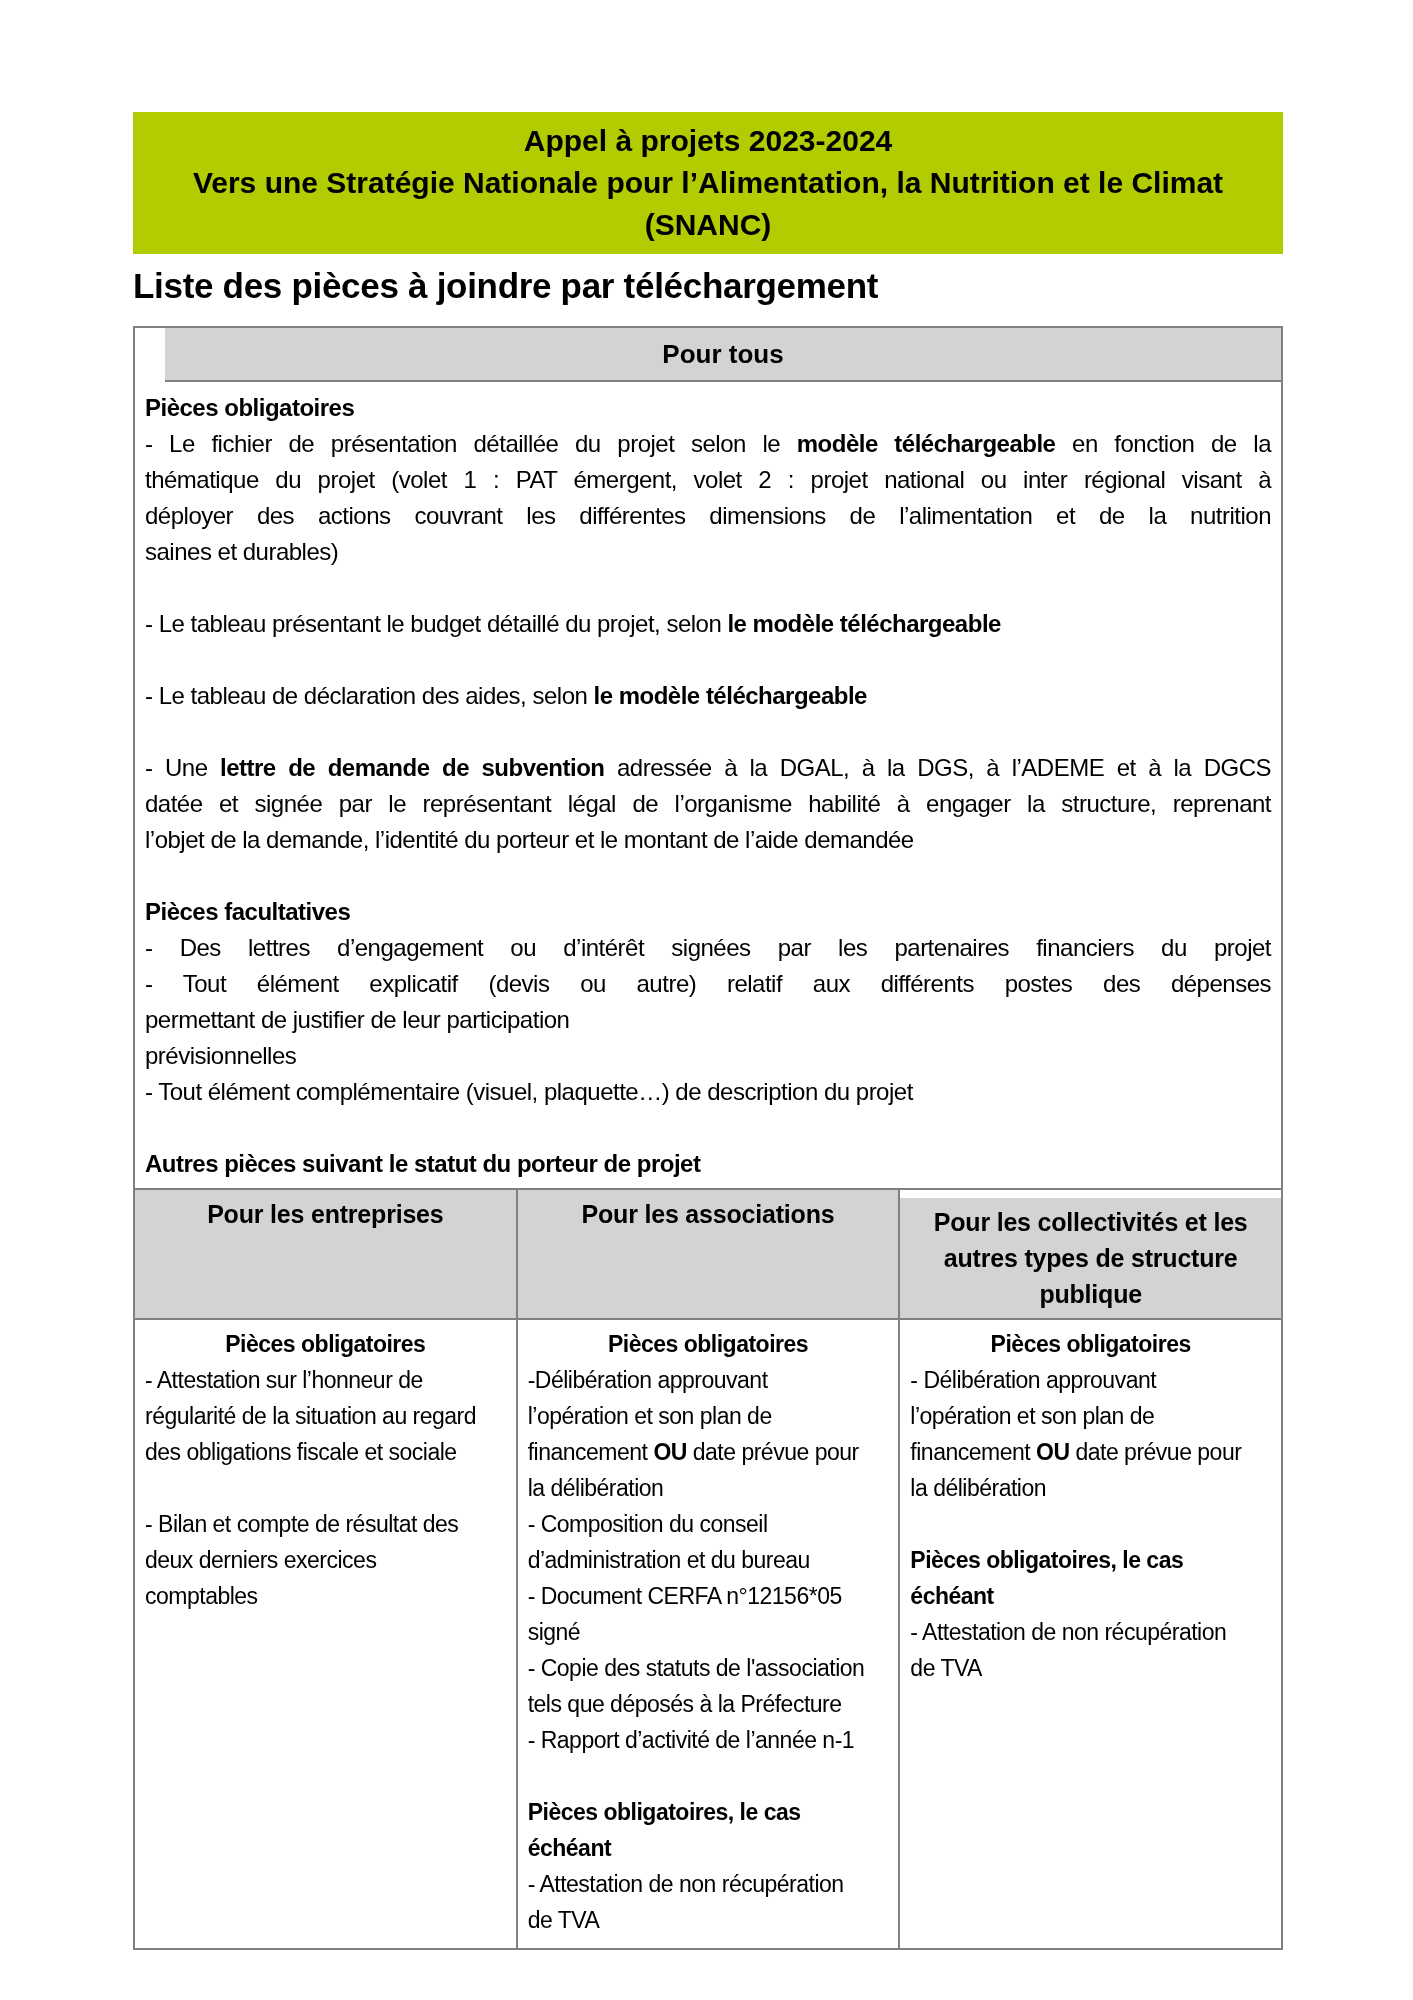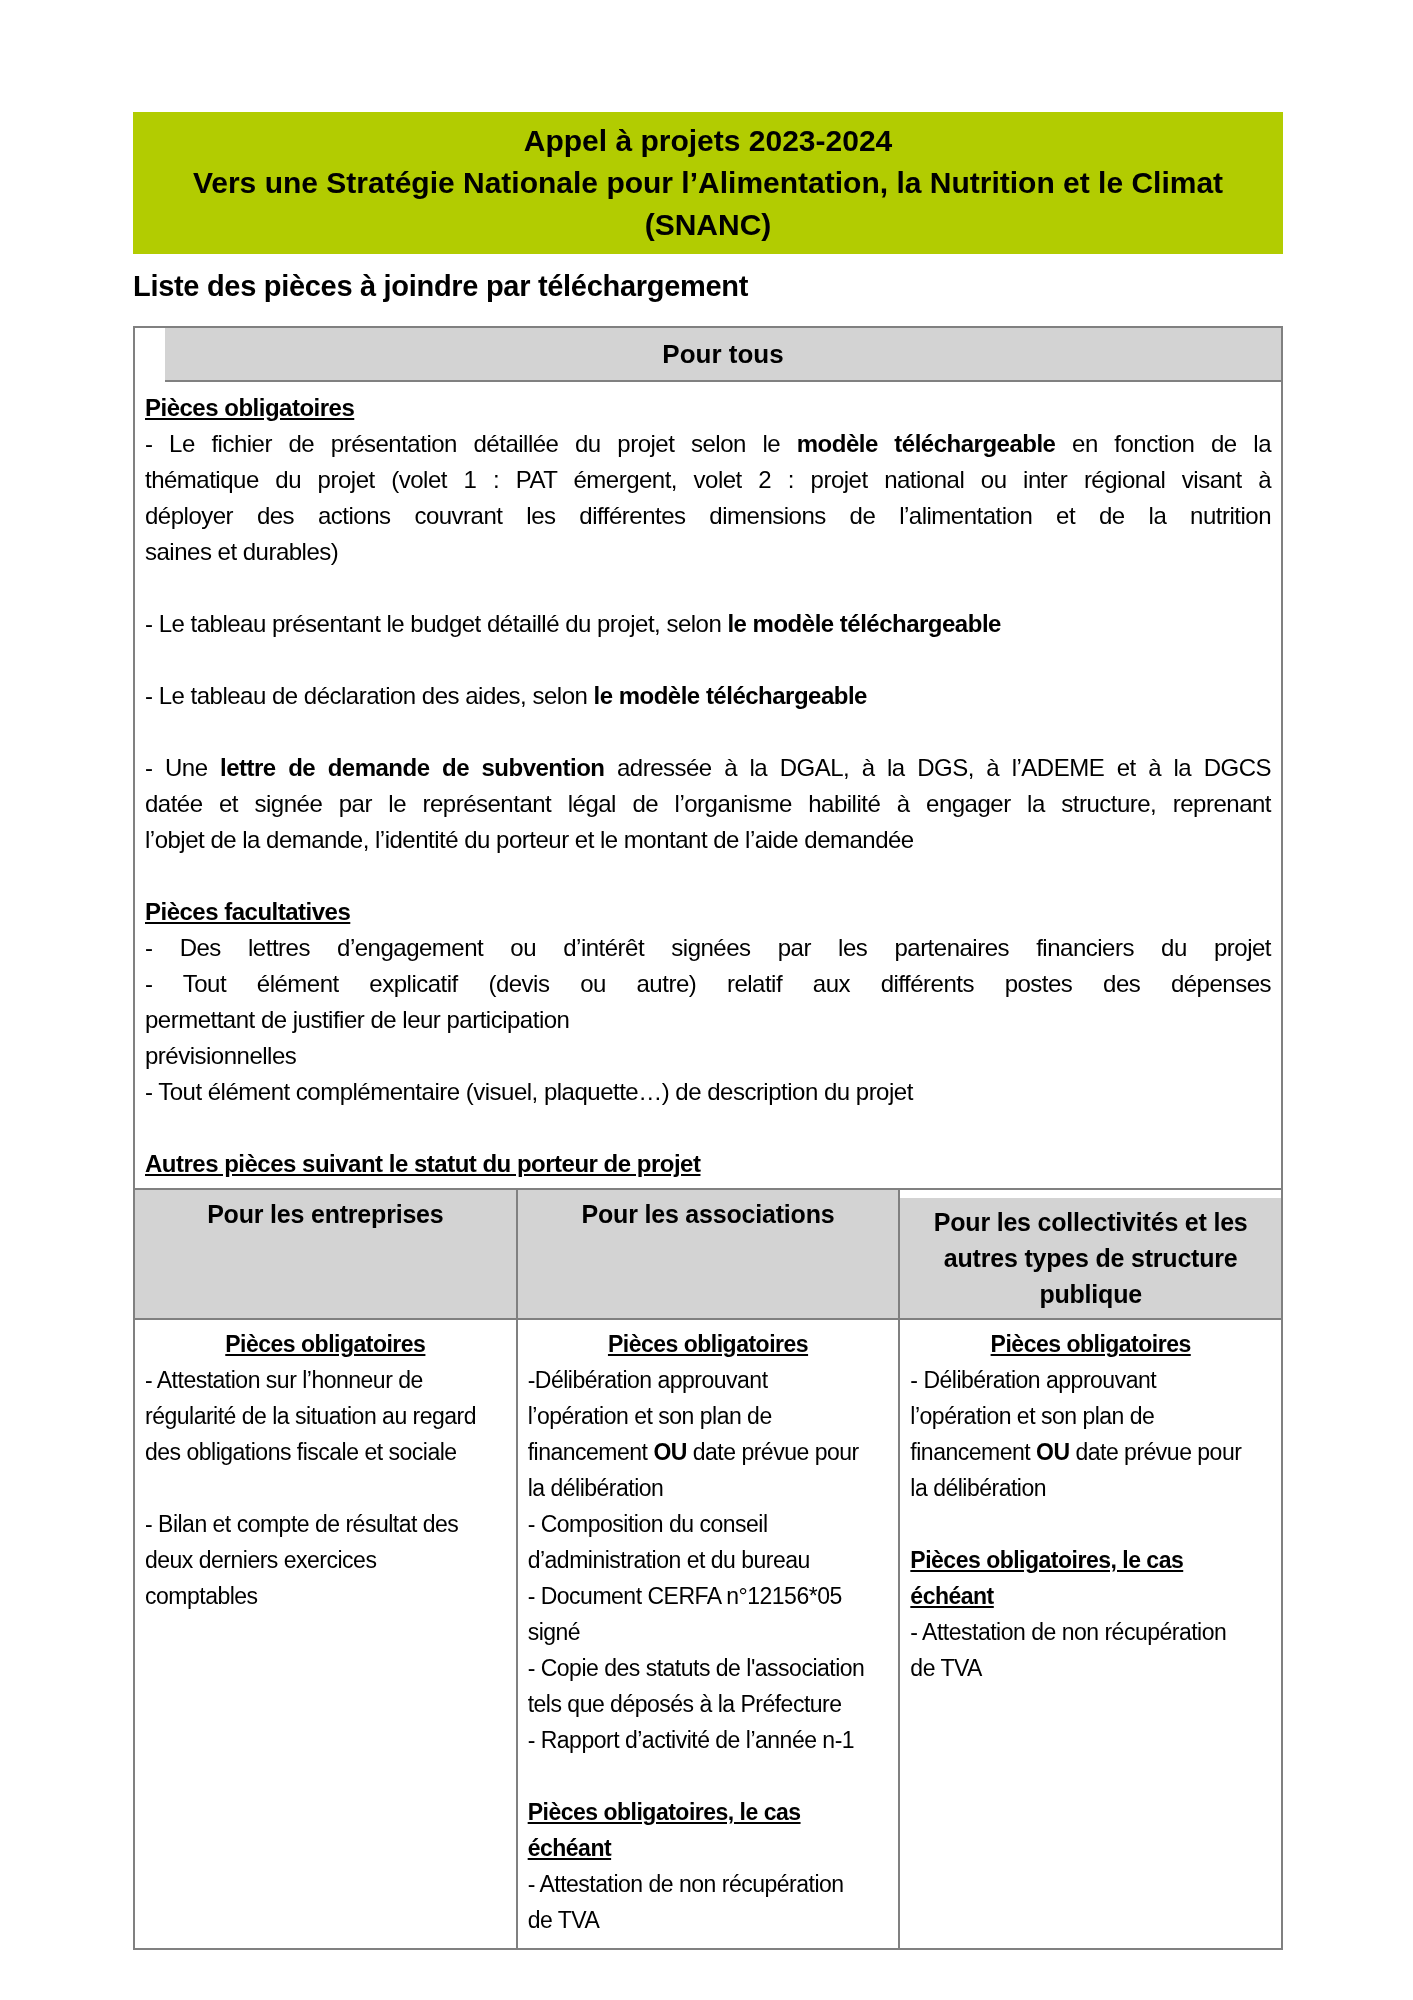--- a/index.html
+++ b/index.html
@@ -15,21 +15,21 @@
   .banner{
     background:#b2cc01;
     text-align:center;
     font-weight:bold;
     font-size:30px;
     line-height:42px;
     padding:8px 10px;
   }
   .subtitle{
     font-weight:bold;
-    font-size:29px;
+    font-size:35px;
     line-height:36px;
     letter-spacing:-0.3px;
     margin:14px 0 22px 0;
   }
 
   .doc-table{border:2px solid #808080;}
   .pour-tous-bar{
     background:#d3d3d3;
     border-bottom:2px solid #808080;
     text-align:center;
@@ -41,21 +41,21 @@
   }
   .big-cell{
     padding:8px 10px 6px 10px;
     font-size:24px;
     line-height:36px;
     letter-spacing:-0.5px;
   }
   .line{width:100%;}
   .jline{text-align:justify;text-align-last:justify;}
   .cline{text-align:center;}
-  .bline{font-weight:bold;text-decoration:underline;}
+  .bline{font-weight:bold;}
 
   .cols-header{display:flex;border-top:2px solid #808080;}
   .hcell{
     flex:1;
     background:#d3d3d3;
     border-right:2px solid #808080;
     border-bottom:2px solid #808080;
     text-align:center;
     font-weight:bold;
     font-size:25px;

